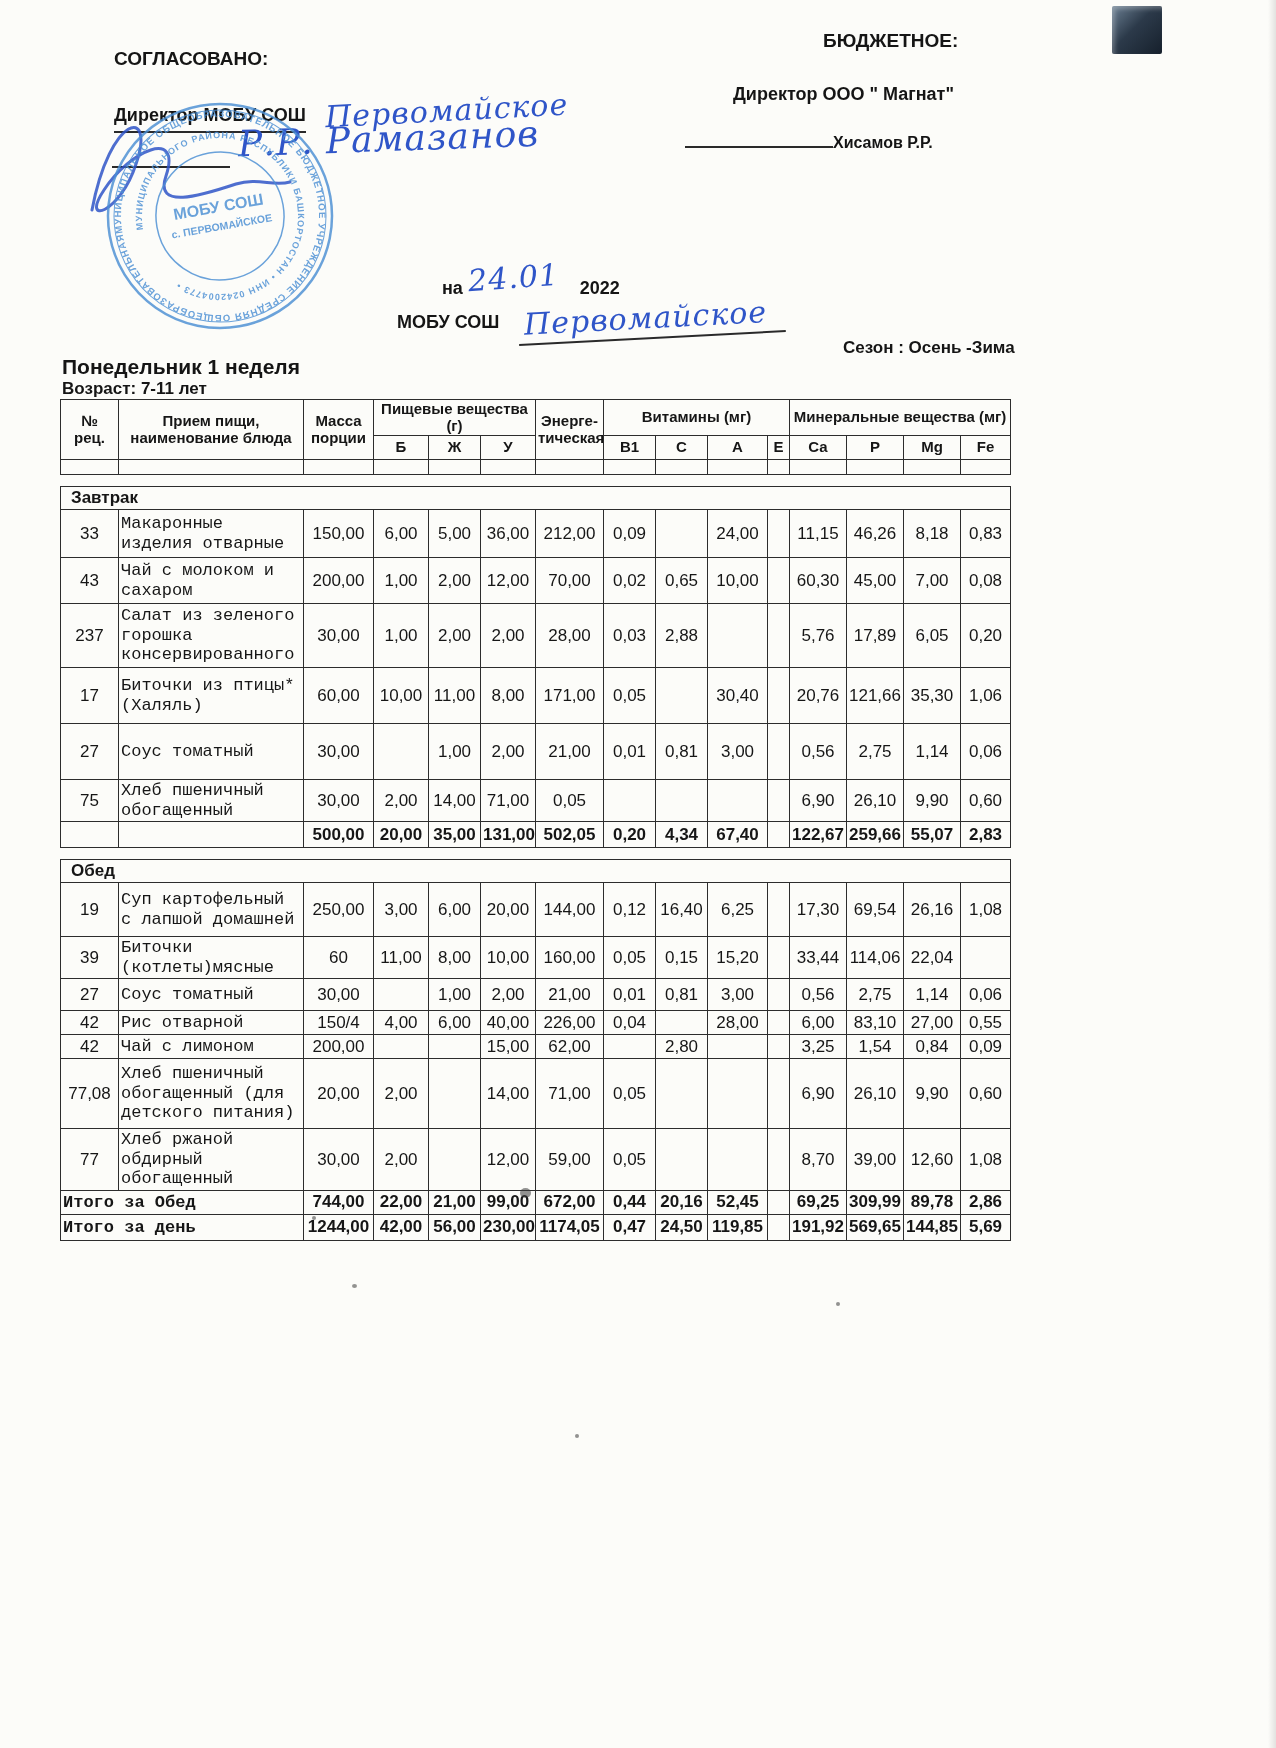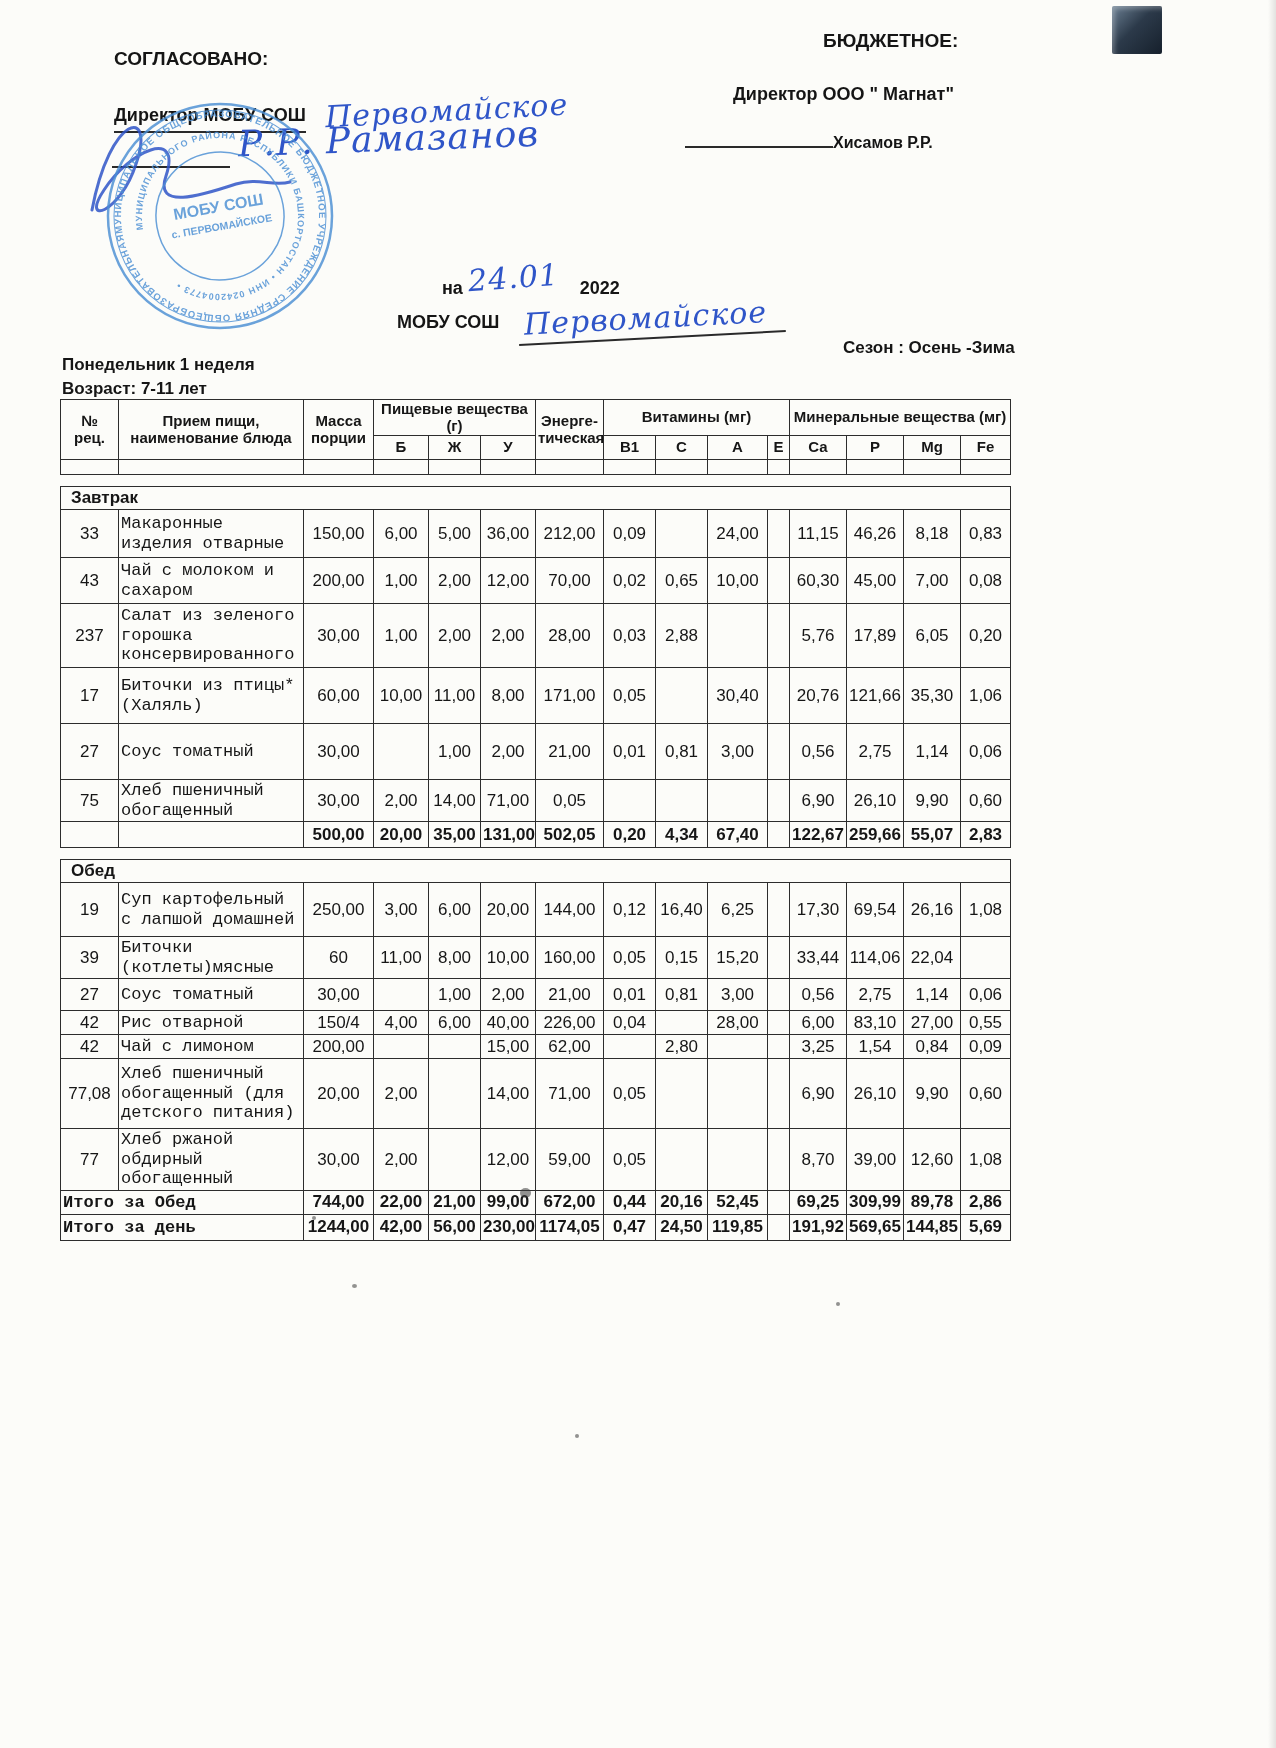--- a/index.html
+++ b/index.html
@@ -79,21 +79,21 @@
     <span class="bld">на</span>
     <span class="hw hw-date">24.01</span>
     <span class="bld" style="margin-left:16px;">2022</span>
   </div>
   <div class="abs" style="left:397px;top:300px;font-size:18px;white-space:nowrap;">
     <span class="bld">МОБУ СОШ</span>
     <span class="hw hw-md" style="margin-left:14px;border-bottom:2px solid #2a2a2a;padding:0 18px 2px 6px;">Первомайское</span>
   </div>
 
   <div class="abs bld" style="left:843px;top:338px;font-size:17px;">Сезон : Осень -Зима</div>
-  <div class="abs bld" style="left:62px;top:355px;font-size:17px;">Понедельник 1 неделя</div>
+  <div class="abs bld" style="left:62px;top:355px;font-size:21px;">Понедельник 1 неделя</div>
   <div class="abs bld" style="left:62px;top:379px;font-size:17px;">Возраст: 7-11 лет</div>
 
   <table class="menu abs" style="left:60px;top:399px;">
     <colgroup>
       <col style="width:58px">
         <col style="width:185px">
         <col style="width:70px">
       <col style="width:55px">
         <col style="width:52px">
         <col style="width:55px">

